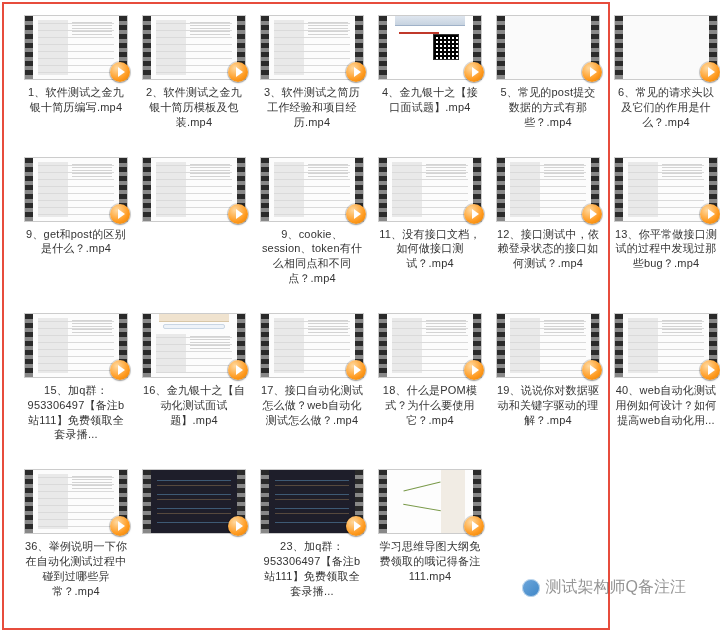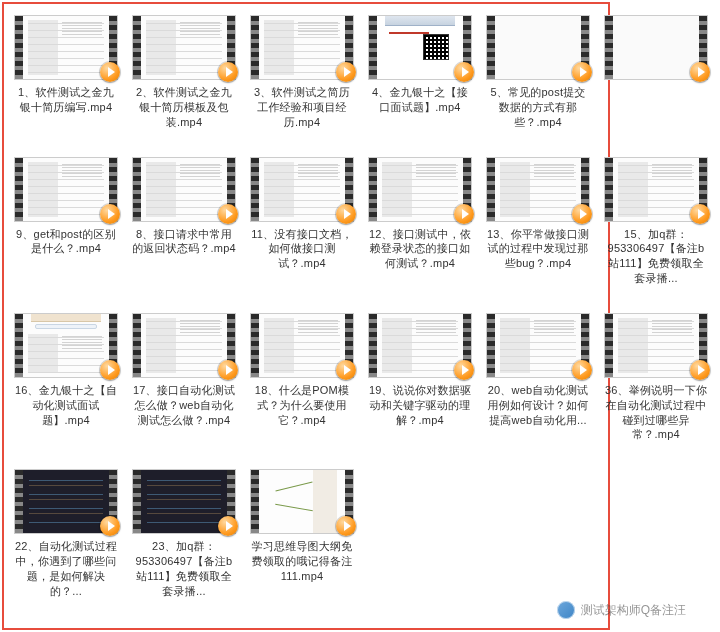--- a/index.html
+++ b/index.html
@@ -8,21 +8,21 @@
     background: #fff;
     width: 720px;
     height: 632px;
     overflow: hidden;
   }
   .container {
     border: 2px solid #e74c3c;
     width: 608px;
     height: 628px;
     margin: 2px;
-    padding: 12px 8px;
+    padding: 12px 18px;
     background: #fff;
   }
   .grid {
     display: grid;
     grid-template-columns: repeat(6, 1fr);
     gap: 10px 10px;
     row-gap: 28px;
   }
   .item {
     display: flex;
@@ -154,22 +154,22 @@
     word-break: break-word;
     display: -webkit-box;
     -webkit-line-clamp: 4;
     -webkit-box-orient: vertical;
     overflow: hidden;
     letter-spacing: 0.2px;
   }
   .watermark {
     position: fixed;
     right: 34px;
-    bottom: 13px;
-    font-size: 12px;
+    bottom: 34px;
+    font-size: 16px;
     color: rgba(60,60,60,.55);
     display:flex;
     align-items:center;
     gap:6px;
     pointer-events:none;
   }
   .watermark .avatar{
     width:18px;height:18px;border-radius:50%;
     background:linear-gradient(135deg,#6fa8dc,#3d85c6);
     box-shadow:0 0 0 1px rgba(255,255,255,.6) inset;
@@ -235,20 +235,21 @@
         </div>
         <div class="label">5、常见的post提交数据的方式有那些？.mp4</div>
       </div>
       <div class="item">
         <div class="thumb style-blank">
           <div class="film left"></div>
           <div class="film right"></div>
           <div class="content"></div>
           <div class="play"></div>
         </div>
+        <div class="label">6、常见的请求头以及它们的作用是什么？.mp4</div>
       </div>
       <div class="item">
         <div class="thumb style-doc">
           <div class="film left"></div>
           <div class="film right"></div>
           <div class="content">
             <div class="doclines"></div>
           </div>
           <div class="play"></div>
         </div>
@@ -256,21 +257,31 @@
       </div>
       <div class="item">
         <div class="thumb style-doc">
           <div class="film left"></div>
           <div class="film right"></div>
           <div class="content">
             <div class="doclines"></div>
           </div>
           <div class="play"></div>
         </div>
-        <div class="label">8、接口请求中常用的返回状态码？.mp4</div>
+      </div>
+      <div class="item">
+        <div class="thumb style-doc">
+          <div class="film left"></div>
+          <div class="film right"></div>
+          <div class="content">
+            <div class="doclines"></div>
+          </div>
+          <div class="play"></div>
+        </div>
+        <div class="label">9、cookie、session、token有什么相同点和不同点？.mp4</div>
       </div>
       <div class="item">
         <div class="thumb style-doc">
           <div class="film left"></div>
           <div class="film right"></div>
           <div class="content">
             <div class="doclines"></div>
           </div>
           <div class="play"></div>
         </div>
@@ -357,21 +368,21 @@
       </div>
       <div class="item">
         <div class="thumb style-doc">
           <div class="film left"></div>
           <div class="film right"></div>
           <div class="content">
             <div class="doclines"></div>
           </div>
           <div class="play"></div>
         </div>
-        <div class="label">20、web自动化测试用例如何设计？如何提高web自动化用...</div>
+        <div class="label">40、web自动化测试用例如何设计？如何提高web自动化用...</div>
       </div>
       <div class="item">
         <div class="thumb style-doc">
           <div class="film left"></div>
           <div class="film right"></div>
           <div class="content">
             <div class="doclines"></div>
           </div>
           <div class="play"></div>
         </div>
@@ -379,21 +390,20 @@
       </div>
       <div class="item">
         <div class="thumb style-dark">
           <div class="film left"></div>
           <div class="film right"></div>
           <div class="content">
             <div class="codebars"></div>
           </div>
           <div class="play"></div>
         </div>
-        <div class="label">22、自动化测试过程中，你遇到了哪些问题，是如何解决的？...</div>
       </div>
       <div class="item">
         <div class="thumb style-dark">
           <div class="film left"></div>
           <div class="film right"></div>
           <div class="content">
             <div class="codebars"></div>
           </div>
           <div class="play"></div>
         </div>

